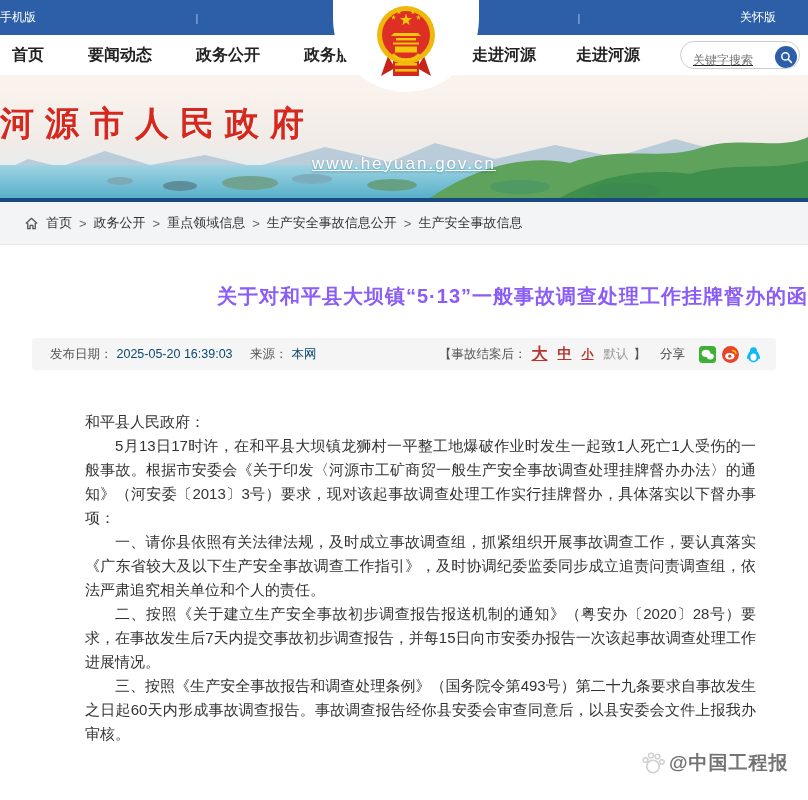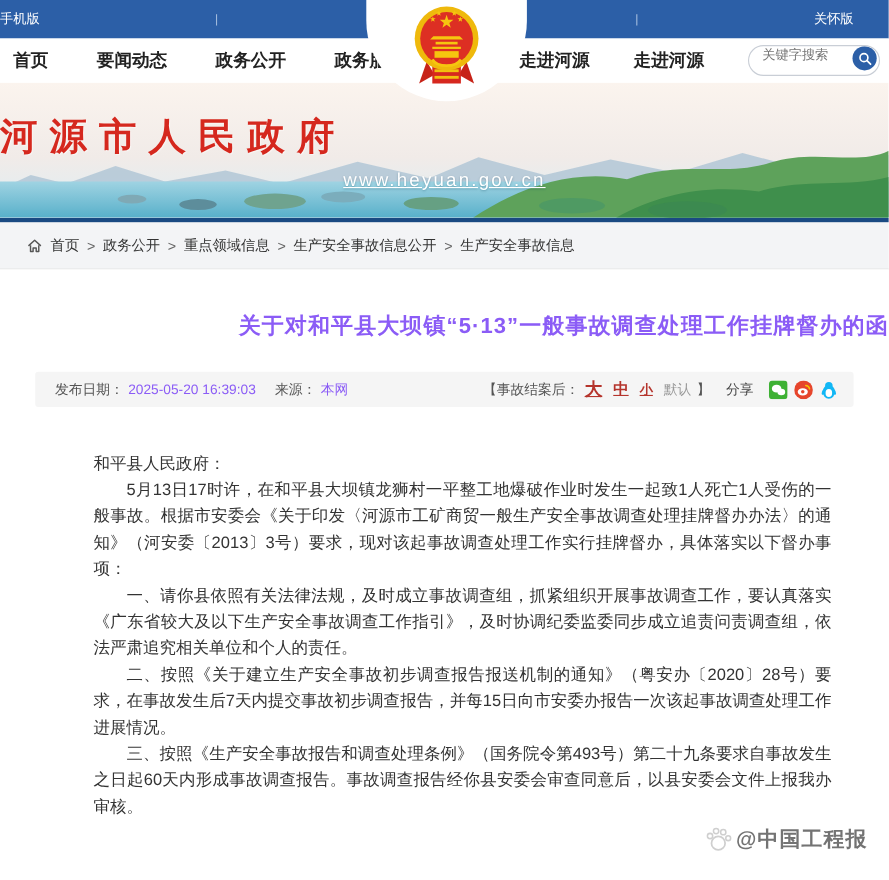--- a/index.html
+++ b/index.html
@@ -18,21 +18,21 @@
   
   .navbar{
     height:40px;background:#fff;display:flex;align-items:center;
     font-size:16px;font-weight:600;color:#222;position:relative;
   }
   .nav-left{display:flex;gap:44px;margin-left:12px;}
   .nav-right{display:flex;gap:40px;margin-left:auto;align-items:center;margin-right:8px;}
   .nav-item{cursor:pointer;white-space:nowrap;}
   .search-pill{
     width:108px;height:26px;border:1px solid #c9ced6;border-radius:14px;
-    display:flex;align-items:flex-start;background:#fff;overflow:hidden;padding-left:10px;
+    display:flex;align-items:flex-end;background:#fff;overflow:hidden;padding-left:10px;text-decoration:underline;
   }
   .search-pill input{
     border:none;outline:none;width:68px;font-size:12px;color:#666;background:transparent;
     font-family:inherit;
   }
   .search-btn{
     width:22px;height:22px;border-radius:50%;background:#2c5fa7;margin-left:auto;margin-right:2px;
     display:flex;align-items:center;justify-content:center;cursor:pointer;flex:none;
   }
   
@@ -67,21 +67,21 @@
   .article-title{
     text-align:right;color:#8b5cf6;font-size:20px;font-weight:bold;
     padding-top:38px;letter-spacing:1px;
   }
   .meta-bar{
     margin:28px 32px 0;background:#f5f5f5;height:32px;display:flex;align-items:center;
     justify-content:space-between;padding:0 14px 0 18px;box-sizing:border-box;
     font-size:12.5px;color:#555;border-radius:3px;
   }
   .meta-left span{margin-right:4px;}
-  .meta-left .val{margin-right:14px;color:#8b5cf6;}
+  .meta-left .val{margin-right:14px;color:#0c4a6e;}
   .meta-right{display:flex;align-items:center;}
   .font-opt{color:#b5342c;font-weight:bold;margin:0 5px;cursor:pointer;font-family:"Liberation Serif","DejaVu Serif",serif;text-decoration:underline;}
   .font-opt.lg{font-size:16px;}
   .font-opt.md{font-size:14px;}
   .font-opt.sm{font-size:12px;}
   .font-default{color:#999;margin:0 5px;cursor:pointer;}
   .share-label{margin:0 8px 0 14px;color:#444;}
   .share-ic{margin-left:6px;cursor:pointer;display:inline-flex;}
   .article-body{
     margin:40px 52px 0 85px;font-size:15px;line-height:24px;color:#333;text-align:justify;

